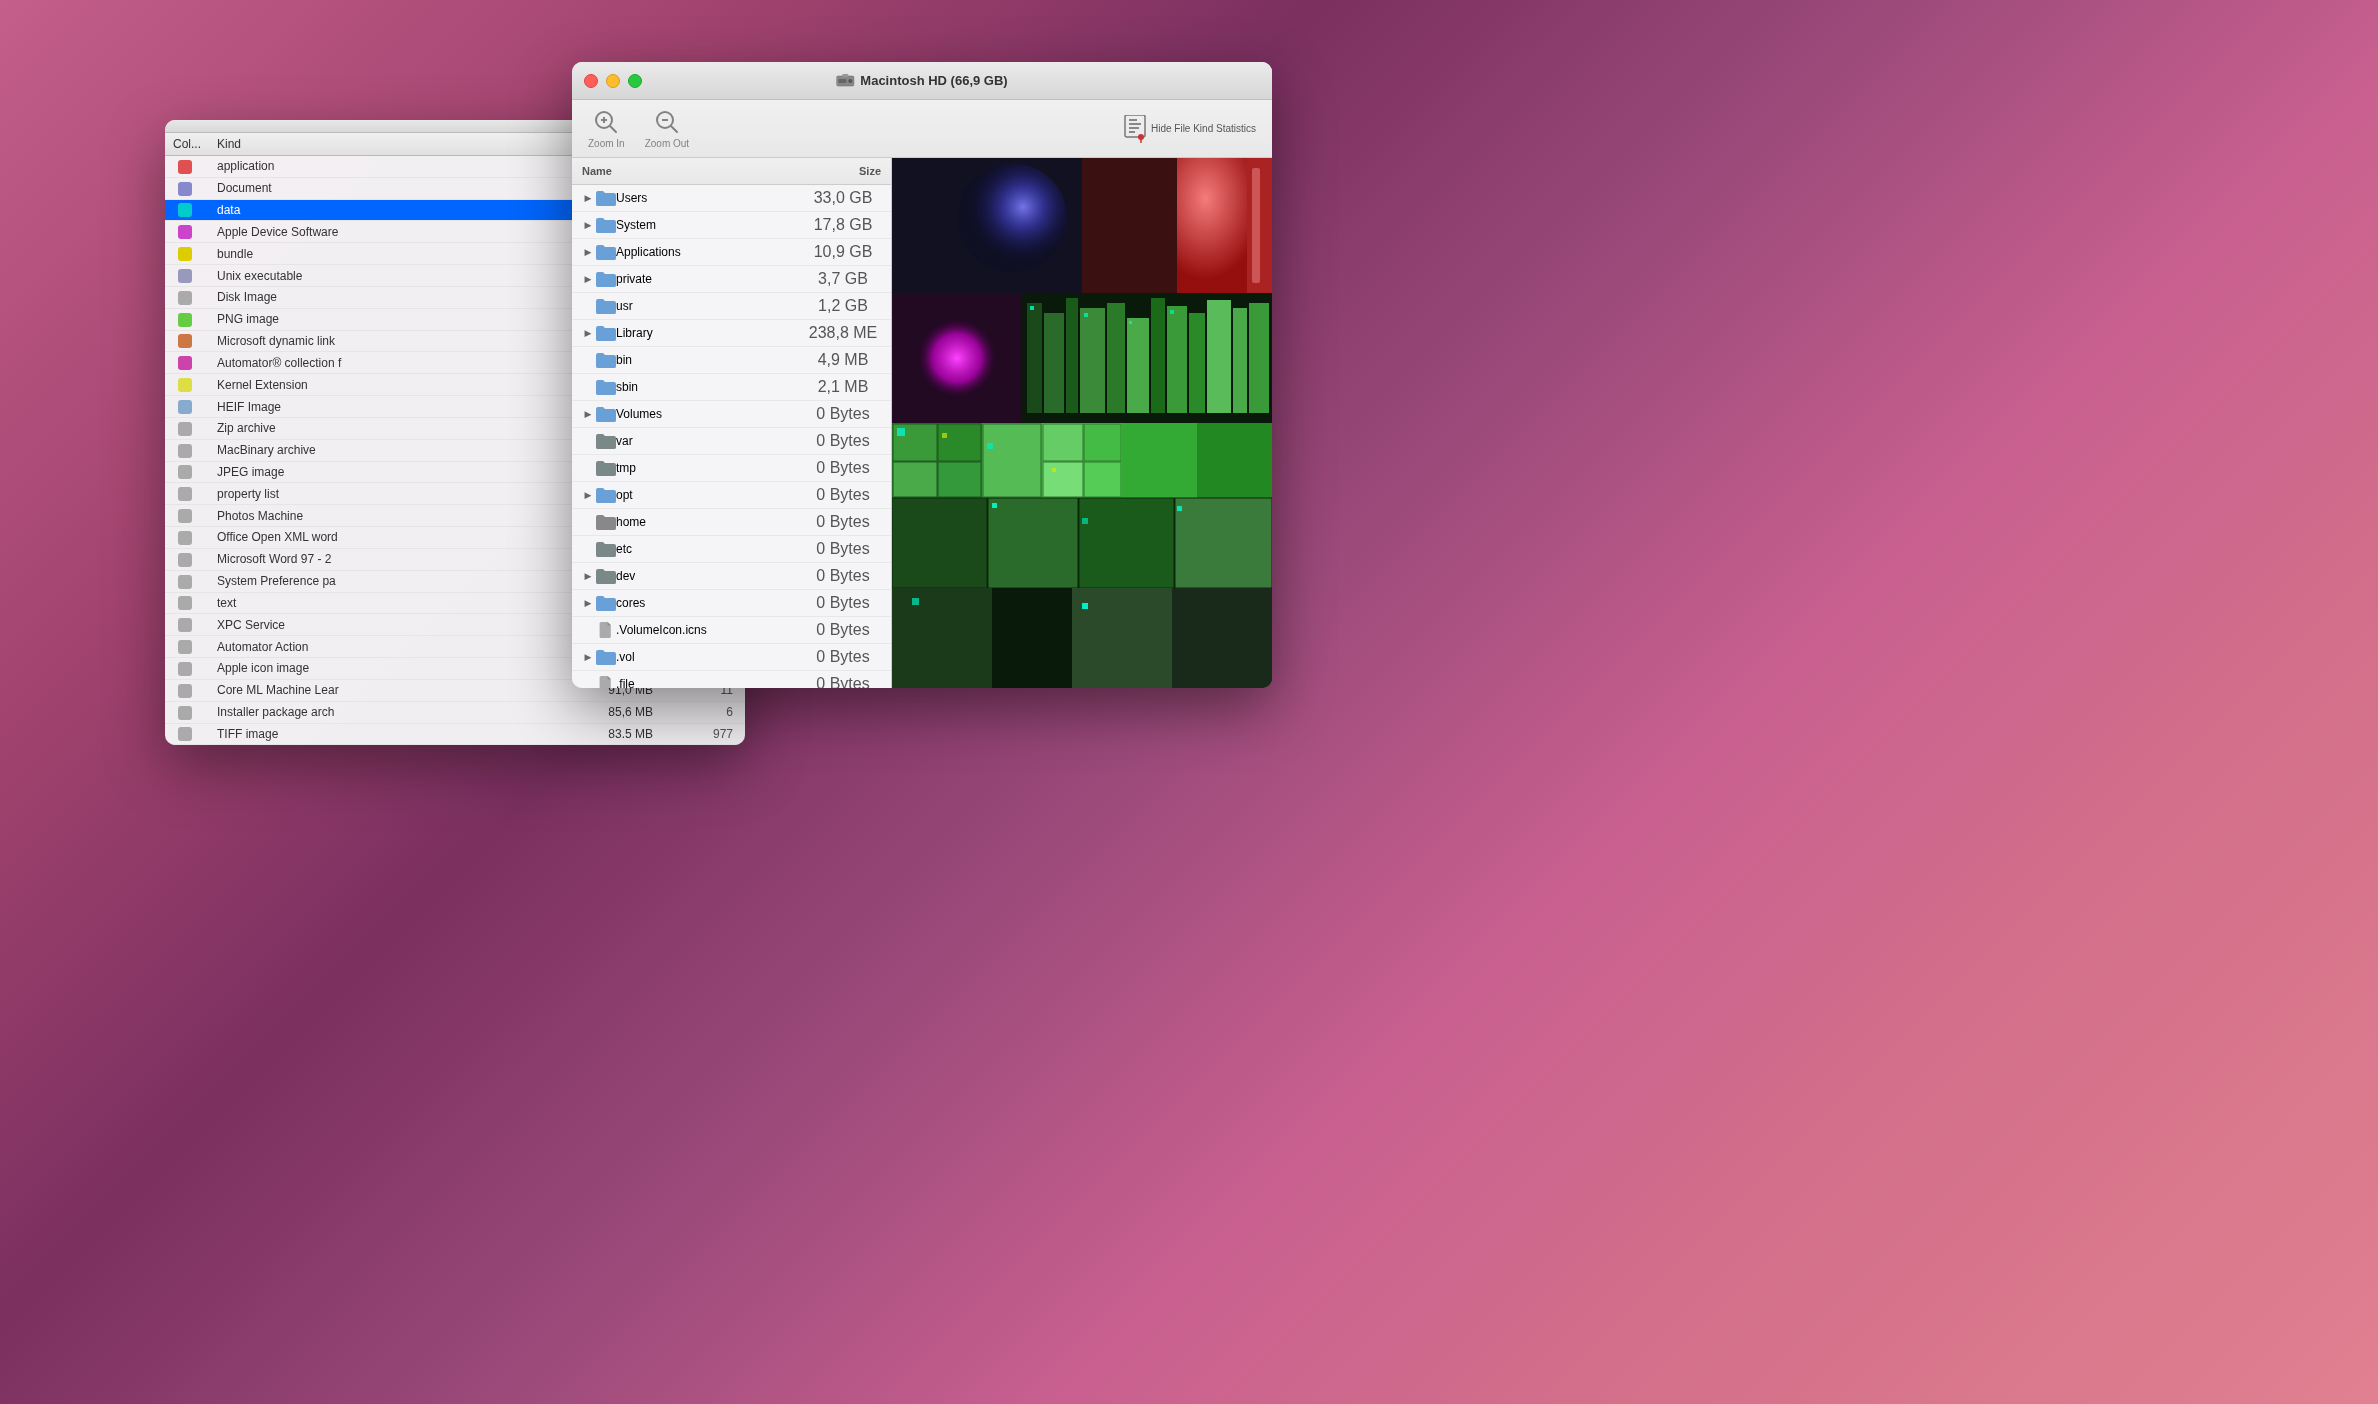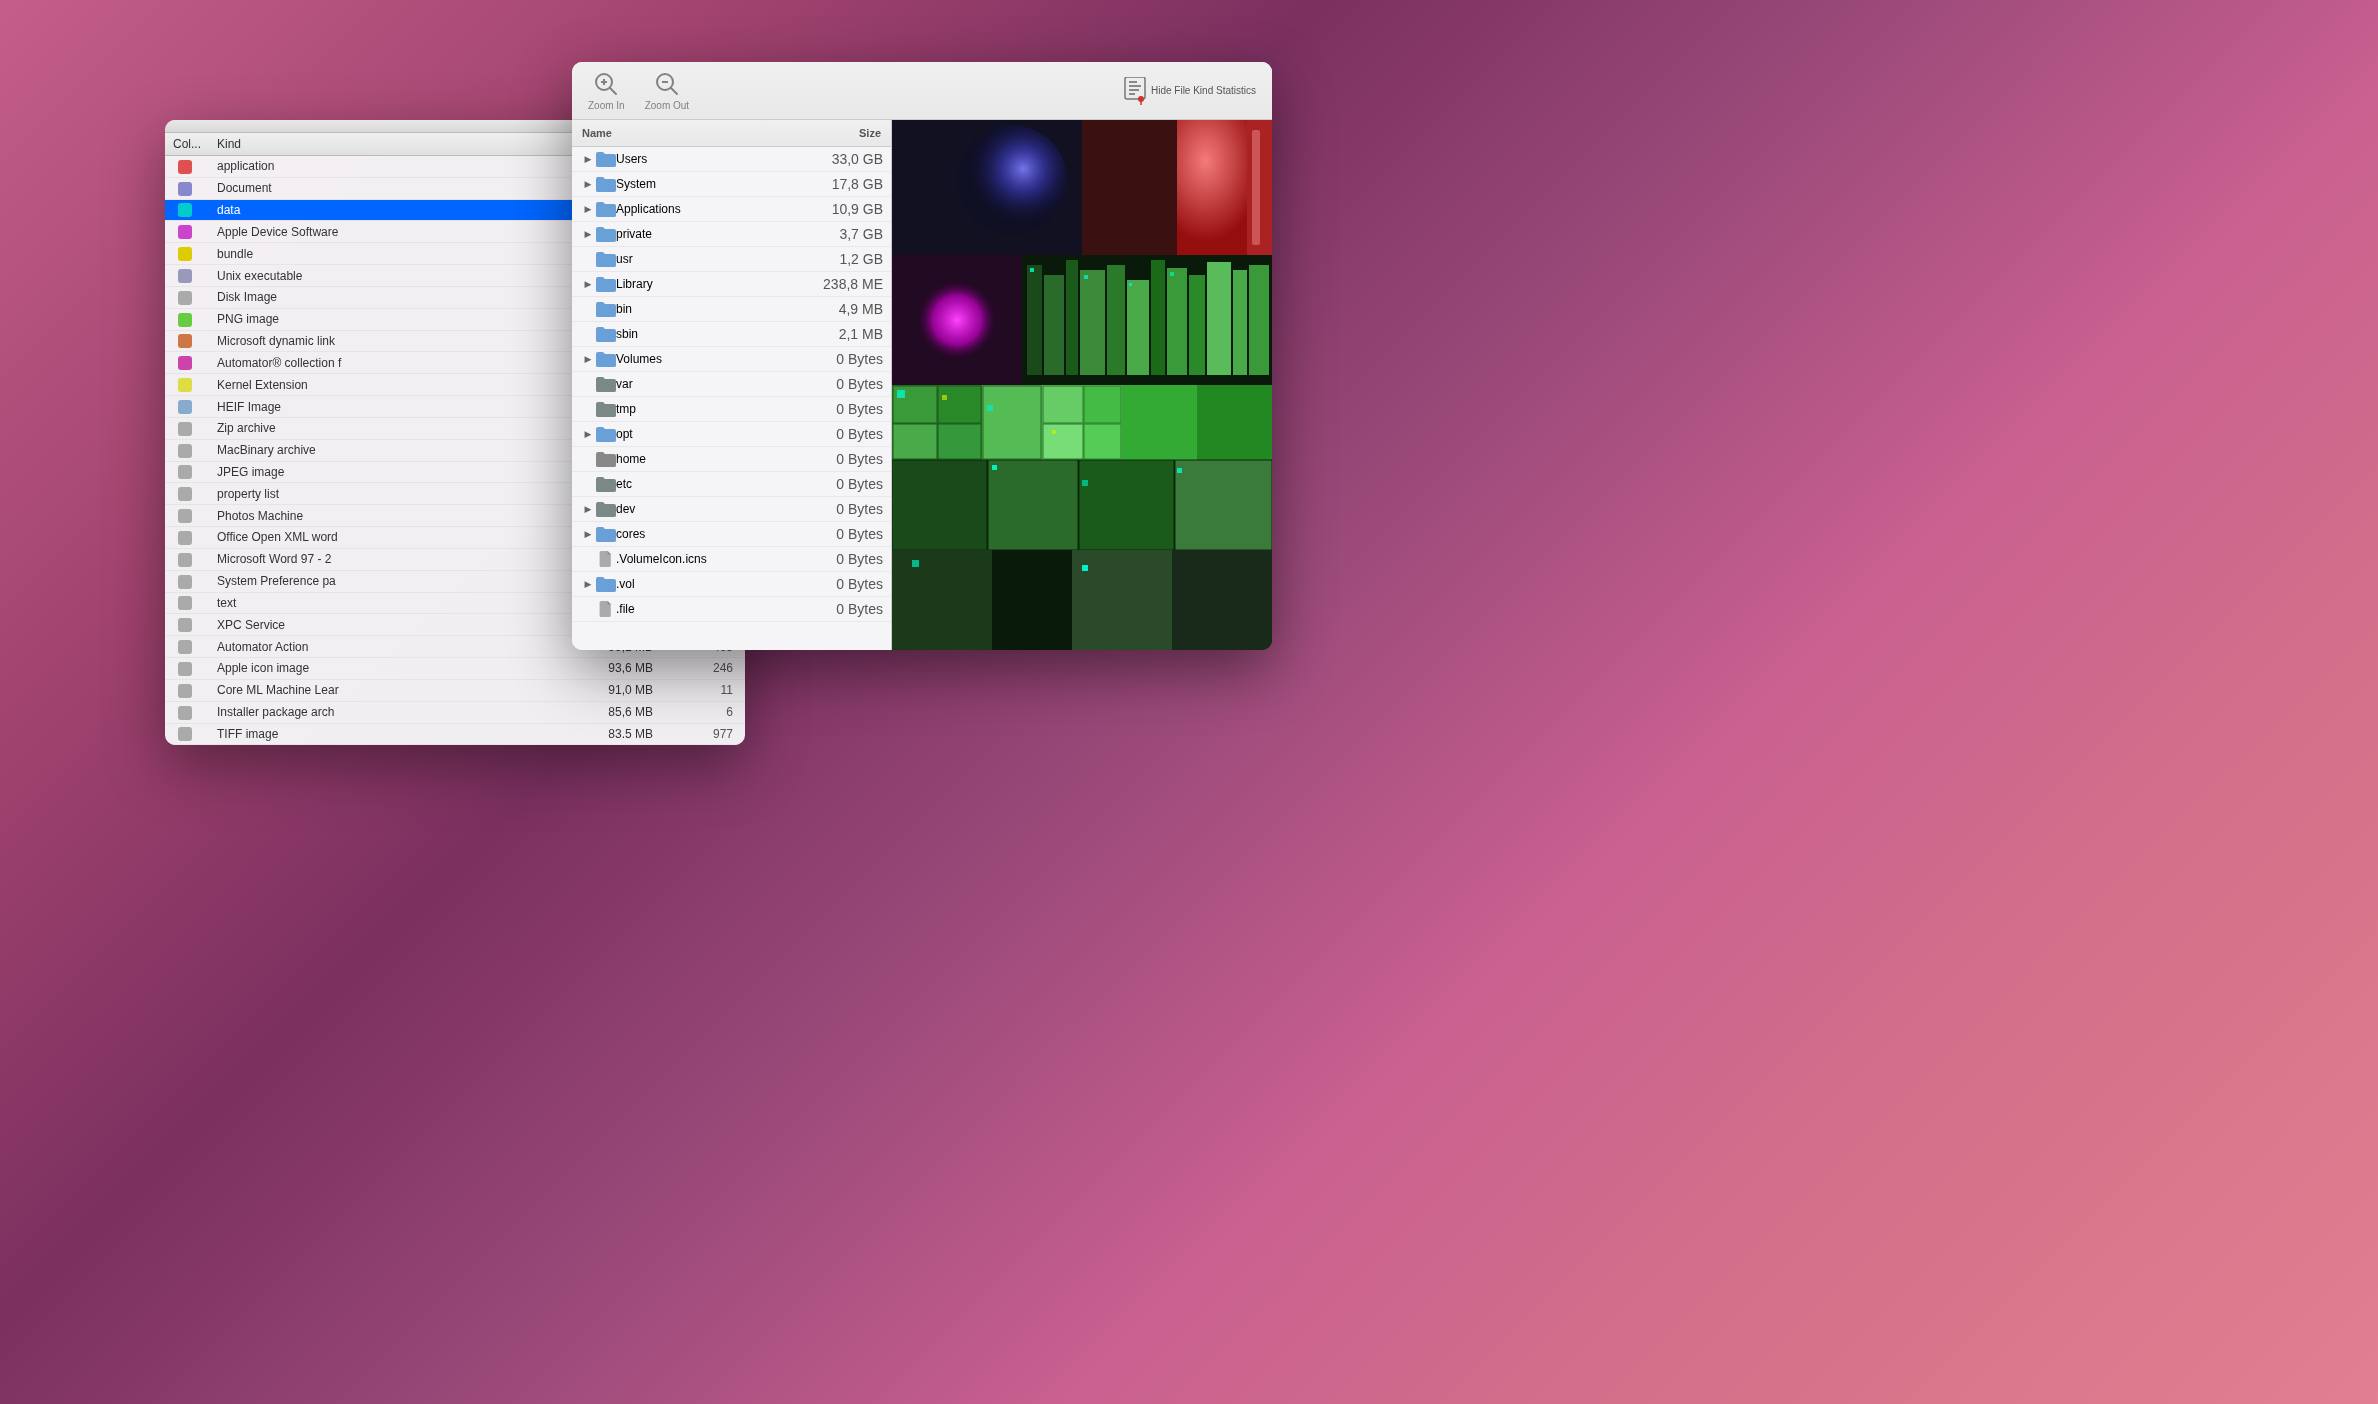--- a/index.html
+++ b/index.html
@@ -249,23 +249,23 @@
     }
 
     .file-name {
       flex: 1;
       overflow: hidden;
       text-overflow: ellipsis;
     }
 
     .file-size {
       width: 80px;
-      text-align: right;
+      text-align: center;
       color: #555;
-      font-size: 14px;
+      font-size: 16px;
     }
 
     
     .treemap-panel {
       flex: 1;
       background: #1a1a1a;
       overflow: hidden;
     }
 
     .treemap-canvas {
@@ -514,20 +514,36 @@
       <td class="size-val" style="color:#333">83.5 MB</td>
       <td class="files-val" style="color:#555">977</td>
     </tr>
         </tbody>
     </table>
   </div>
 </div>
 
 <div class="right-window">
 
+  <div class="window-titlebar">
+    <div class="traffic-lights">
+      <div class="traffic-light tl-close"></div>
+      <div class="traffic-light tl-min"></div>
+      <div class="traffic-light tl-max"></div>
+    </div>
+    <div class="window-title">
+      <svg width="18" height="14" viewBox="0 0 18 14">
+        <rect x="0" y="2" width="18" height="10" rx="2" fill="#888" stroke="#666" stroke-width="0.5"></rect>
+        <rect x="6" y="0" width="6" height="3" rx="1" fill="#999"></rect>
+        <circle cx="14" cy="7" r="2" fill="#555"></circle>
+        <rect x="2" y="5" width="8" height="4" rx="1" fill="#666"></rect>
+      </svg>
+      <span>Macintosh HD (66,9 GB)</span>
+    </div>
+  </div>
 
   <div class="toolbar">
     <div class="toolbar-left">
       <div class="toolbar-btn">
         <div class="toolbar-btn-icon">
           <svg width="26" height="26" viewBox="0 0 26 26">
             <circle cx="11" cy="11" r="8" fill="none" stroke="#555" stroke-width="2"></circle>
             <line x1="8" y1="11" x2="14" y2="11" stroke="#555" stroke-width="2"></line>
             <line x1="11" y1="8" x2="11" y2="14" stroke="#555" stroke-width="2"></line>
             <line x1="17" y1="17" x2="23" y2="23" stroke="#555" stroke-width="2" stroke-linecap="round"></line>

